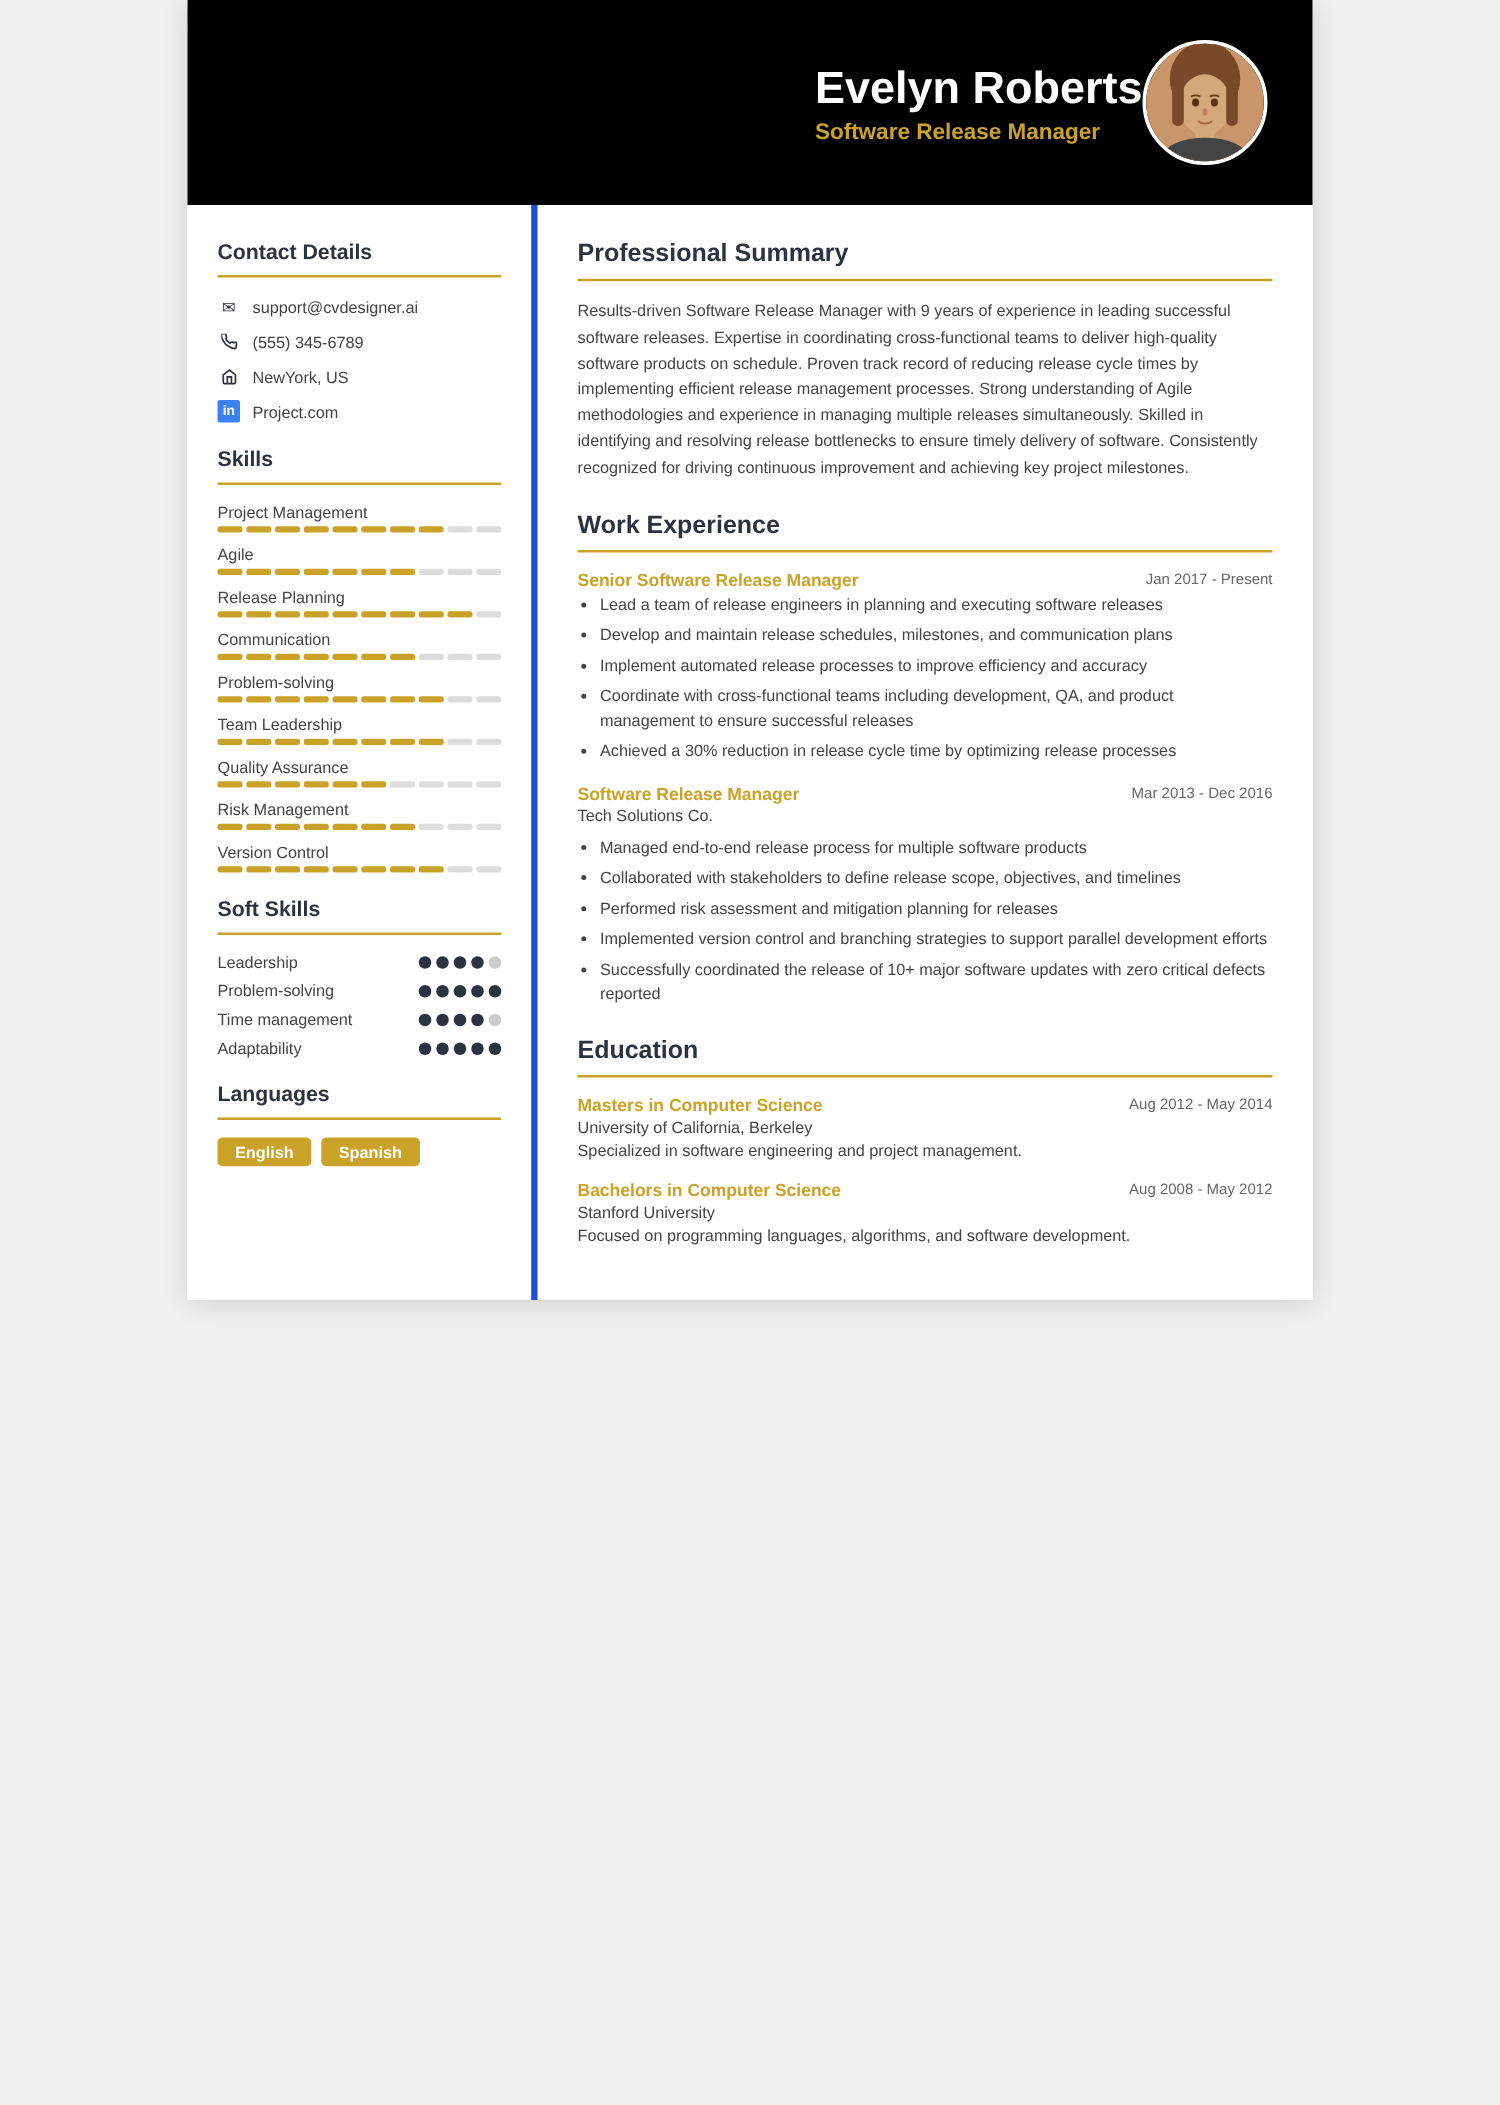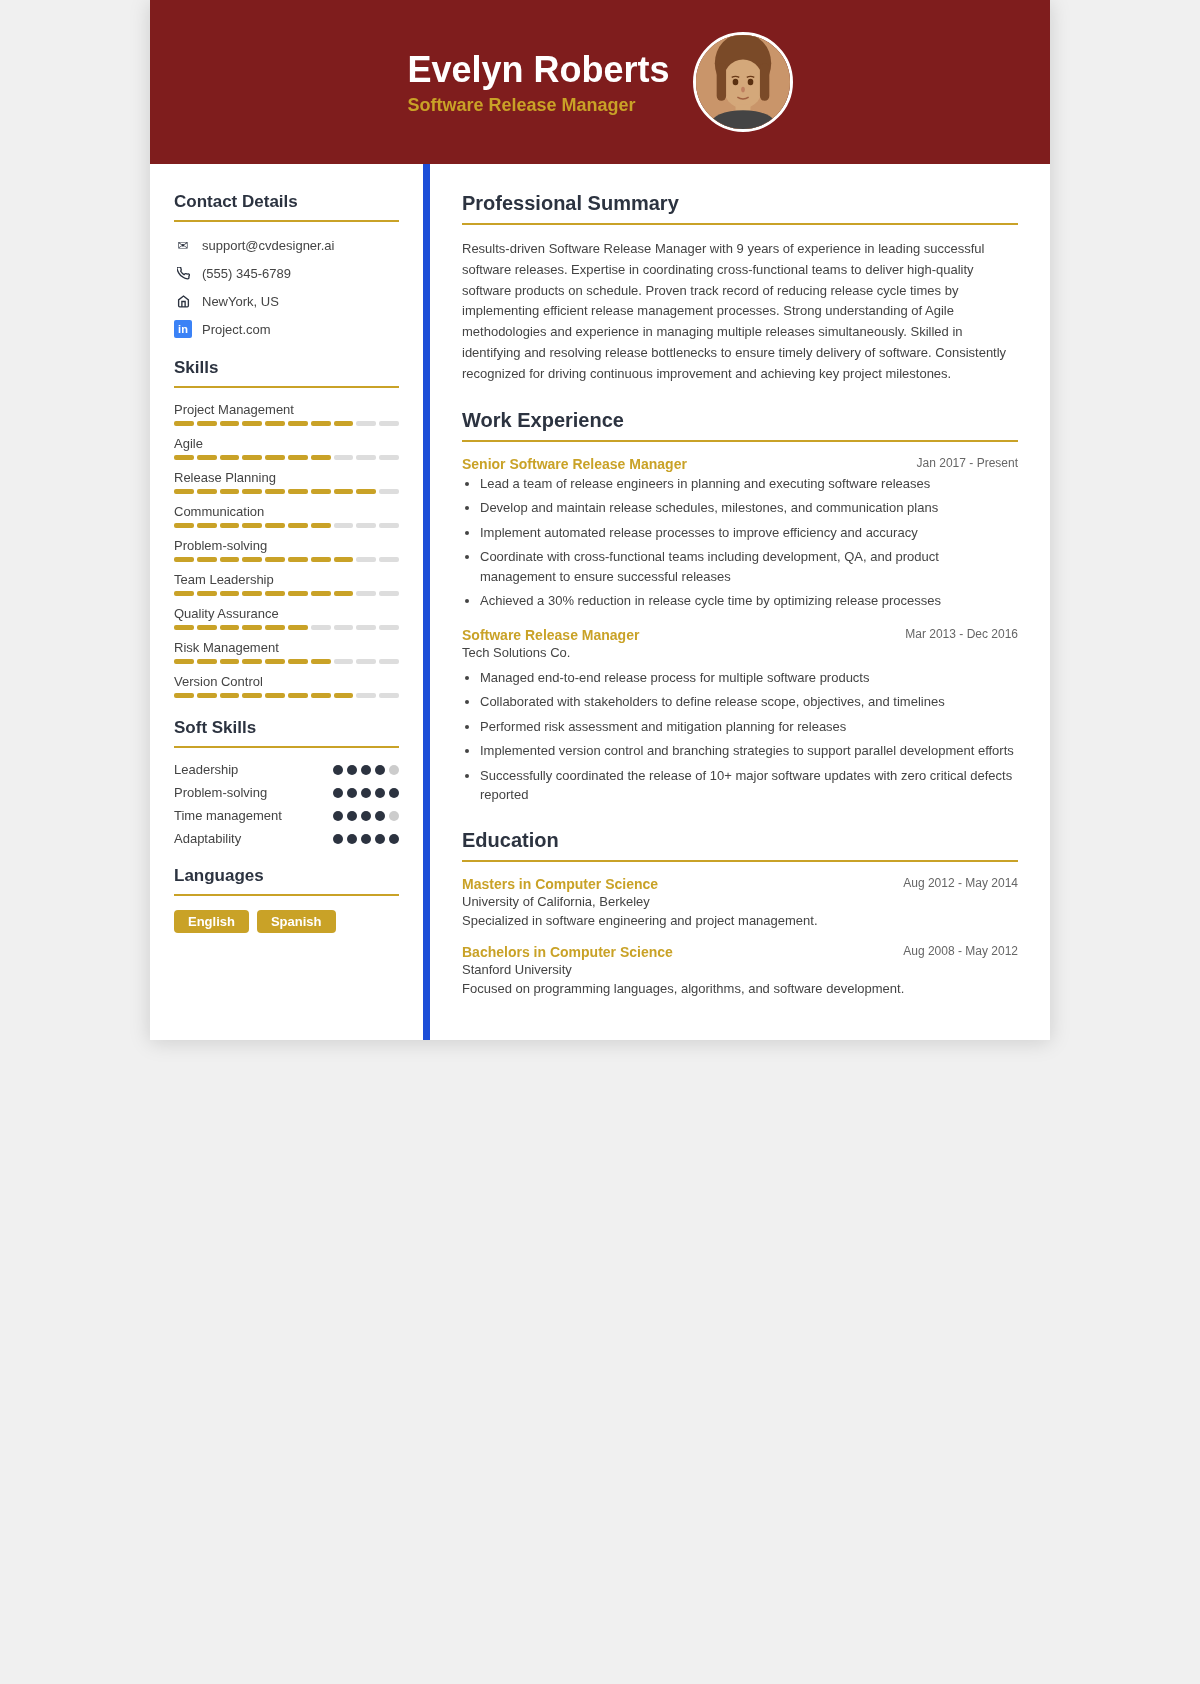--- a/index.html
+++ b/index.html
@@ -11,27 +11,26 @@
       align-items: flex-start;
       min-height: 100vh;
     }
     .resume {
       width: 900px;
       background: #fff;
       box-shadow: 0 2px 20px rgba(0,0,0,0.15);
     }
     
     .header {
-      background: #7f1d1d;
+      background: #000000;
       color: #fff;
       padding: 32px 36px;
       display: flex;
-      justify-content: center;
+      justify-content: flex-end;
       align-items: center;
-      gap: 23px;
     }
     .header-left {}
     .header-name {
       font-size: 36px;
       font-weight: bold;
       color: #fff;
       line-height: 1.2;
     }
     .header-title {
       font-size: 18px;
@@ -62,21 +61,21 @@
     .body {
       display: flex;
       background: #fff;
     }
     
     .sidebar {
       width: 280px;
       min-width: 280px;
       background: #fff;
       padding: 28px 24px;
-      border-right: 7px solid #1d4ed8;
+      border-right: 5px solid #1d4ed8;
     }
     .section-title {
       font-size: 17px;
       font-weight: bold;
       color: #2c3340;
       margin-bottom: 8px;
       margin-top: 20px;
     }
     .section-title:first-child { margin-top: 0; }
     .section-divider {

